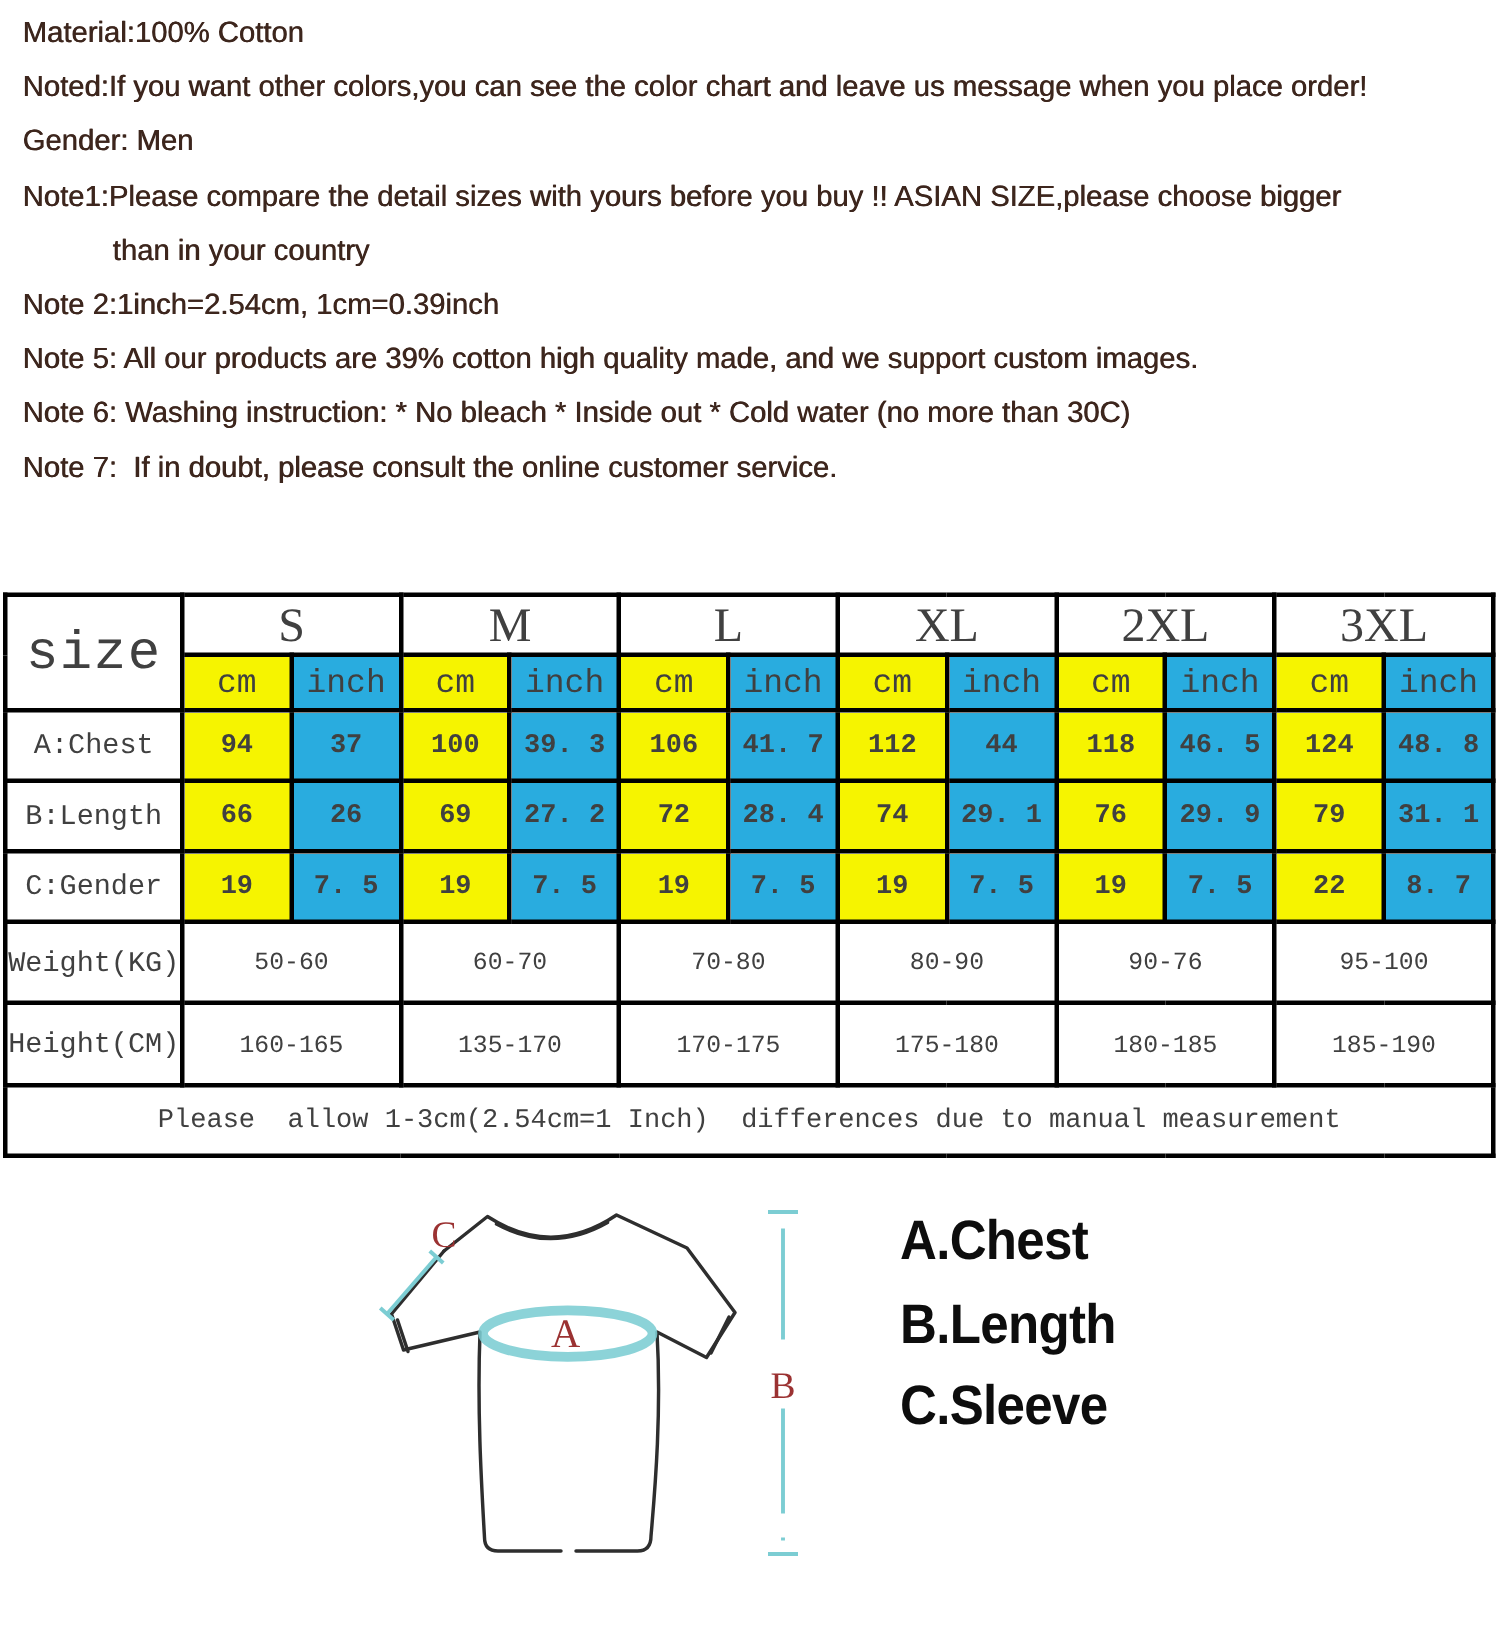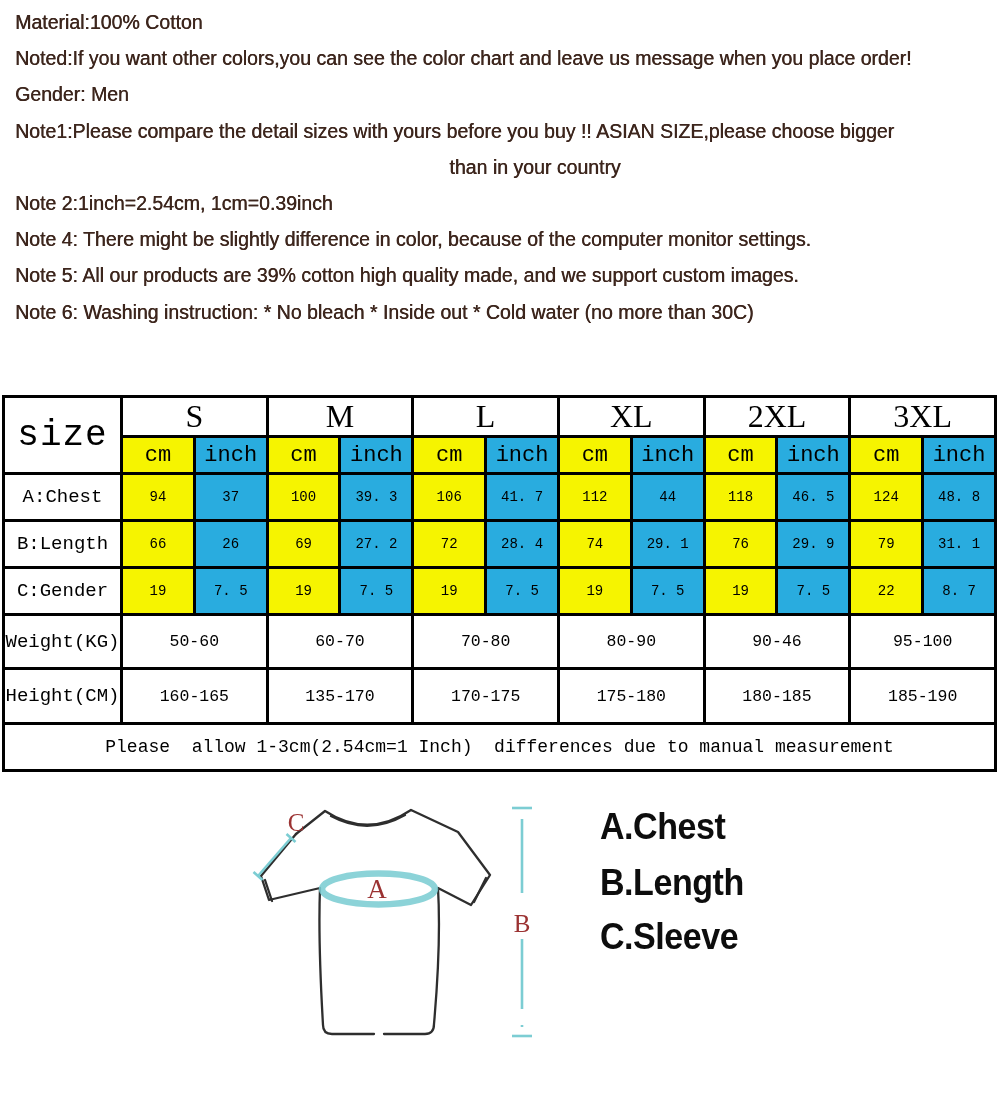--- a/index.html
+++ b/index.html
@@ -6,32 +6,32 @@
   .page {
     position:relative; width:1000px; height:1101px; background:#ffffff;
     font-family:"Liberation Sans", sans-serif; overflow:hidden;
   }
   
   .notes { position:absolute; left:15px; top:4px; right:5px; color:var(--note-text,#3d261d); }
   .note-line {
     height:36.2px; line-height:36.2px; font-size:19.5px; white-space:pre;
     text-shadow:0.4px 0 0 currentColor;
   }
-  .note-line.indent { padding-left:60px;text-align:center; }
+  .note-line.indent { padding-left:60px; }
   
   table.size-table {
     position:absolute; left:2px; top:395px; width:995px;
     border-collapse:collapse; table-layout:fixed;
-    font-family:"Liberation Mono", monospace; color:#000000;
+    font-family:"Liberation Mono", monospace; color:#404040;
   }
   table.size-table td { border:3px solid #000; text-align:center; padding:0; overflow:hidden; }
   td.corner { font-size:36px; letter-spacing:1px; }
   td.size-h { font-family:"Liberation Serif", serif; font-size:32px; }
   td.unit   { font-size:22px; height:34px; }
-  td.num    { font-size:14px; }
+  td.num    { font-size:18px;font-weight:bold; }
   td.cm   { background:var(--table-yellow,#f6f400); }
   td.inch { background:var(--table-blue,#29acdf); }
   td.rlabel { text-align:left; padding-left:4px; font-size:19px; white-space:pre; }
   td.range { font-size:16.5px; }
   td.tfoot { font-size:18px; white-space:pre; }
   tr.row-sizes  { height:40px; }
   tr.row-units  { height:34px; }
   tr.row-meas   { height:47px; }
   tr.row-weight { height:54px; }
   tr.row-height { height:55px; }
@@ -52,23 +52,23 @@
 
 <div class="page">
 
   <div class="notes">
     <div class="note-line">Material:100% Cotton</div>
     <div class="note-line">Noted:If you want other colors,you can see the color chart and leave us message when you place order!</div>
     <div class="note-line">Gender: Men</div>
     <div class="note-line">Note1:Please compare the detail sizes with yours before you buy !! ASIAN SIZE,please choose bigger</div>
     <div class="note-line indent">than in your country</div>
     <div class="note-line">Note 2:1inch=2.54cm, 1cm=0.39inch</div>
-    <div class="note-line">Note 4: There might be slightly difference in color, because of the computer monitor settings.</div>
     <div class="note-line">Note 5: All our products are 39% cotton high quality made, and we support custom images.</div>
     <div class="note-line">Note 6: Washing instruction: * No bleach * Inside out * Cold water (no more than 30C)</div>
+    <div class="note-line">Note 7:  If in doubt, please consult the online customer service.</div>
   </div>
 
   <table class="size-table">
     <colgroup>
       <col style="width:118px">
       <col>
         <col>
         <col>
         <col>
         <col>
@@ -148,21 +148,21 @@
         <td class="num inch">7. 5</td>
         <td class="num cm">22</td>
         <td class="num inch">8. 7</td>
       </tr>
       <tr class="row-weight">
         <td class="rlabel">Weight(KG)</td>
         <td class="range" colspan="2">50-60</td>
         <td class="range" colspan="2">60-70</td>
         <td class="range" colspan="2">70-80</td>
         <td class="range" colspan="2">80-90</td>
-        <td class="range" colspan="2">90-46</td>
+        <td class="range" colspan="2">90-76</td>
         <td class="range" colspan="2">95-100</td>
       </tr>
       <tr class="row-height">
         <td class="rlabel">Height(CM)</td>
         <td class="range" colspan="2">160-165</td>
         <td class="range" colspan="2">135-170</td>
         <td class="range" colspan="2">170-175</td>
         <td class="range" colspan="2">175-180</td>
         <td class="range" colspan="2">180-185</td>
         <td class="range" colspan="2">185-190</td>

